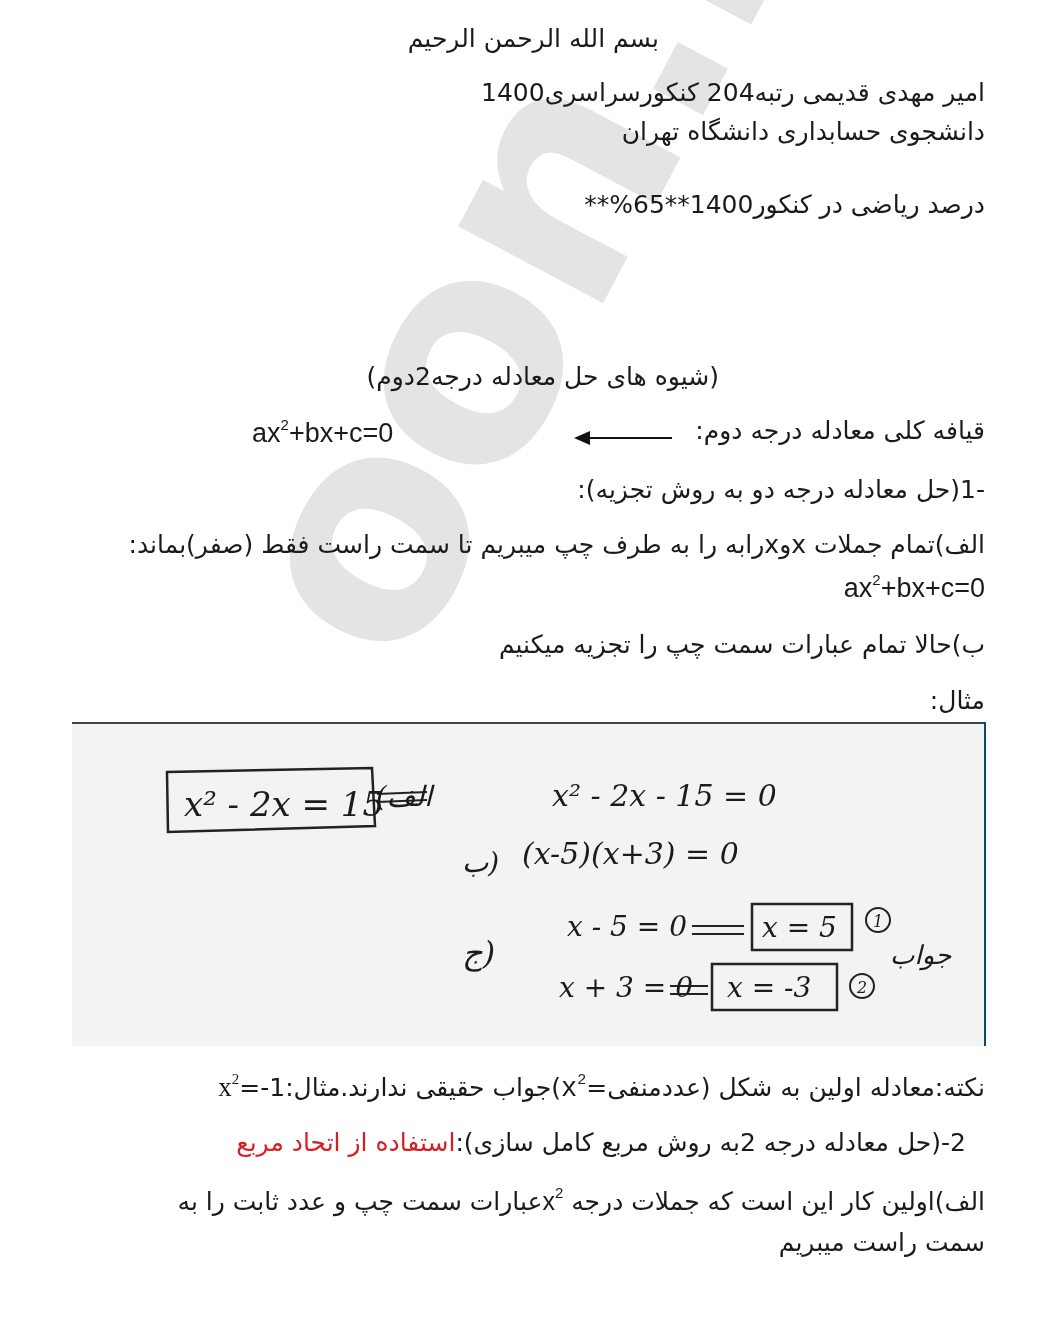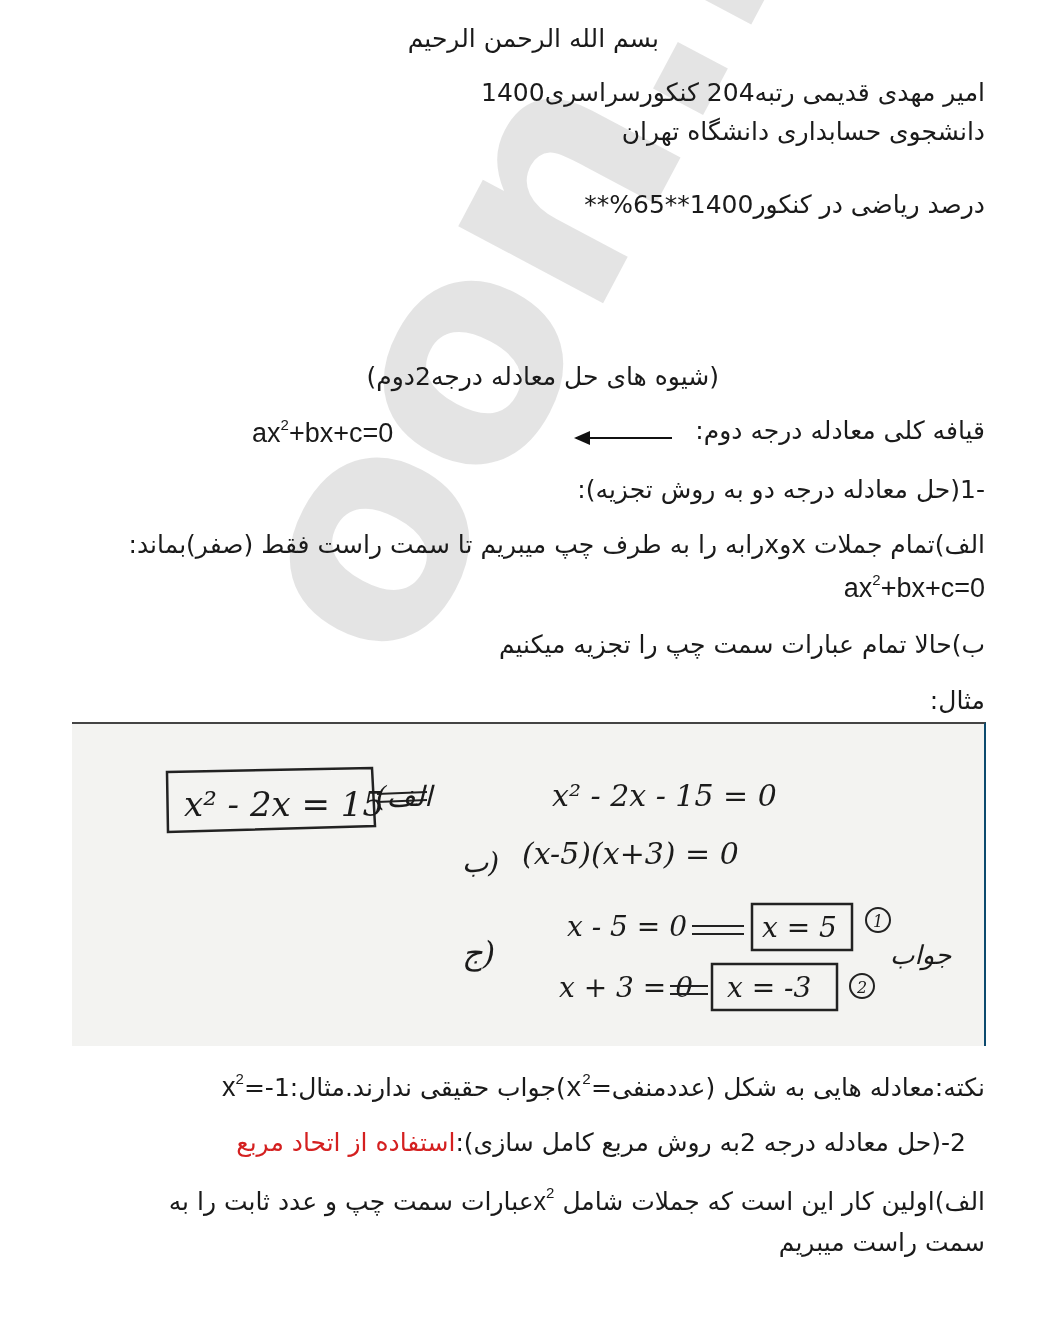--- a/index.html
+++ b/index.html
@@ -90,25 +90,25 @@
       <path d="M598 262 L636 262 M598 270 L636 270" stroke="#222" stroke-width="2"></path>
       <rect x="640" y="240" width="125" height="46" fill="none" stroke="#222" stroke-width="2.5"></rect>
       <text class="hw" x="655" y="273" font-size="28">x = -3</text>
       <circle cx="790" cy="262" r="12" fill="none" stroke="#222" stroke-width="2"></circle>
       <text class="hw" x="785" y="269" font-size="16">2</text>
       <text class="hw" x="818" y="240" font-size="26">جواب</text>
     </svg>
   </div>
 
   <div class="line" style="top:1070px;">
-    <span>نکته:معادله هایی به شکل   (عددمنفی=</span><span dir="ltr" style="font-family:Liberation Mono, monospace;font-size:27px;"><span>x</span><sup>2</sup></span><span>)جواب حقیقی ندارند.مثال:1-=</span><span dir="ltr" style="font-family:Liberation Sans, sans-serif;font-size:27px;margin-left:16px;"><span>x</span><sup>2</sup></span>
+    <span>نکته:معادله اولین به شکل   (عددمنفی=</span><span dir="ltr" style="font-family:Liberation Mono, monospace;font-size:27px;"><span>x</span><sup>2</sup></span><span>)جواب حقیقی ندارند.مثال:1-=</span><span dir="ltr" style="font-family:Liberation Serif, serif;font-size:27px;margin-left:16px;"><span>x</span><sup>2</sup></span>
   </div>
 
   <div class="line" style="right:81px; top:1126px;">
     <span>2-(حل معادله درجه 2به روش مربع کامل سازی):</span><span class="red">استفاده از اتحاد مربع</span>
   </div>
 
   <div class="line" style="top:1184px;">
-    <span>الف)اولین کار این است که جملات شامل </span><span dir="ltr" style="font-family:'Liberation Sans',sans-serif;"><span>x</span><sup>2</sup></span><span>عبارات سمت چپ و عدد ثابت را به</span>
+    <span>الف)اولین کار این است که جملات درجه </span><span dir="ltr" style="font-family:'Liberation Sans',sans-serif;"><span>x</span><sup>2</sup></span><span>عبارات سمت چپ و عدد ثابت را به</span>
   </div>
   <div class="line" style="top:1226px;">سمت راست میبریم</div>
 
 </div>
 
 </body></html>

